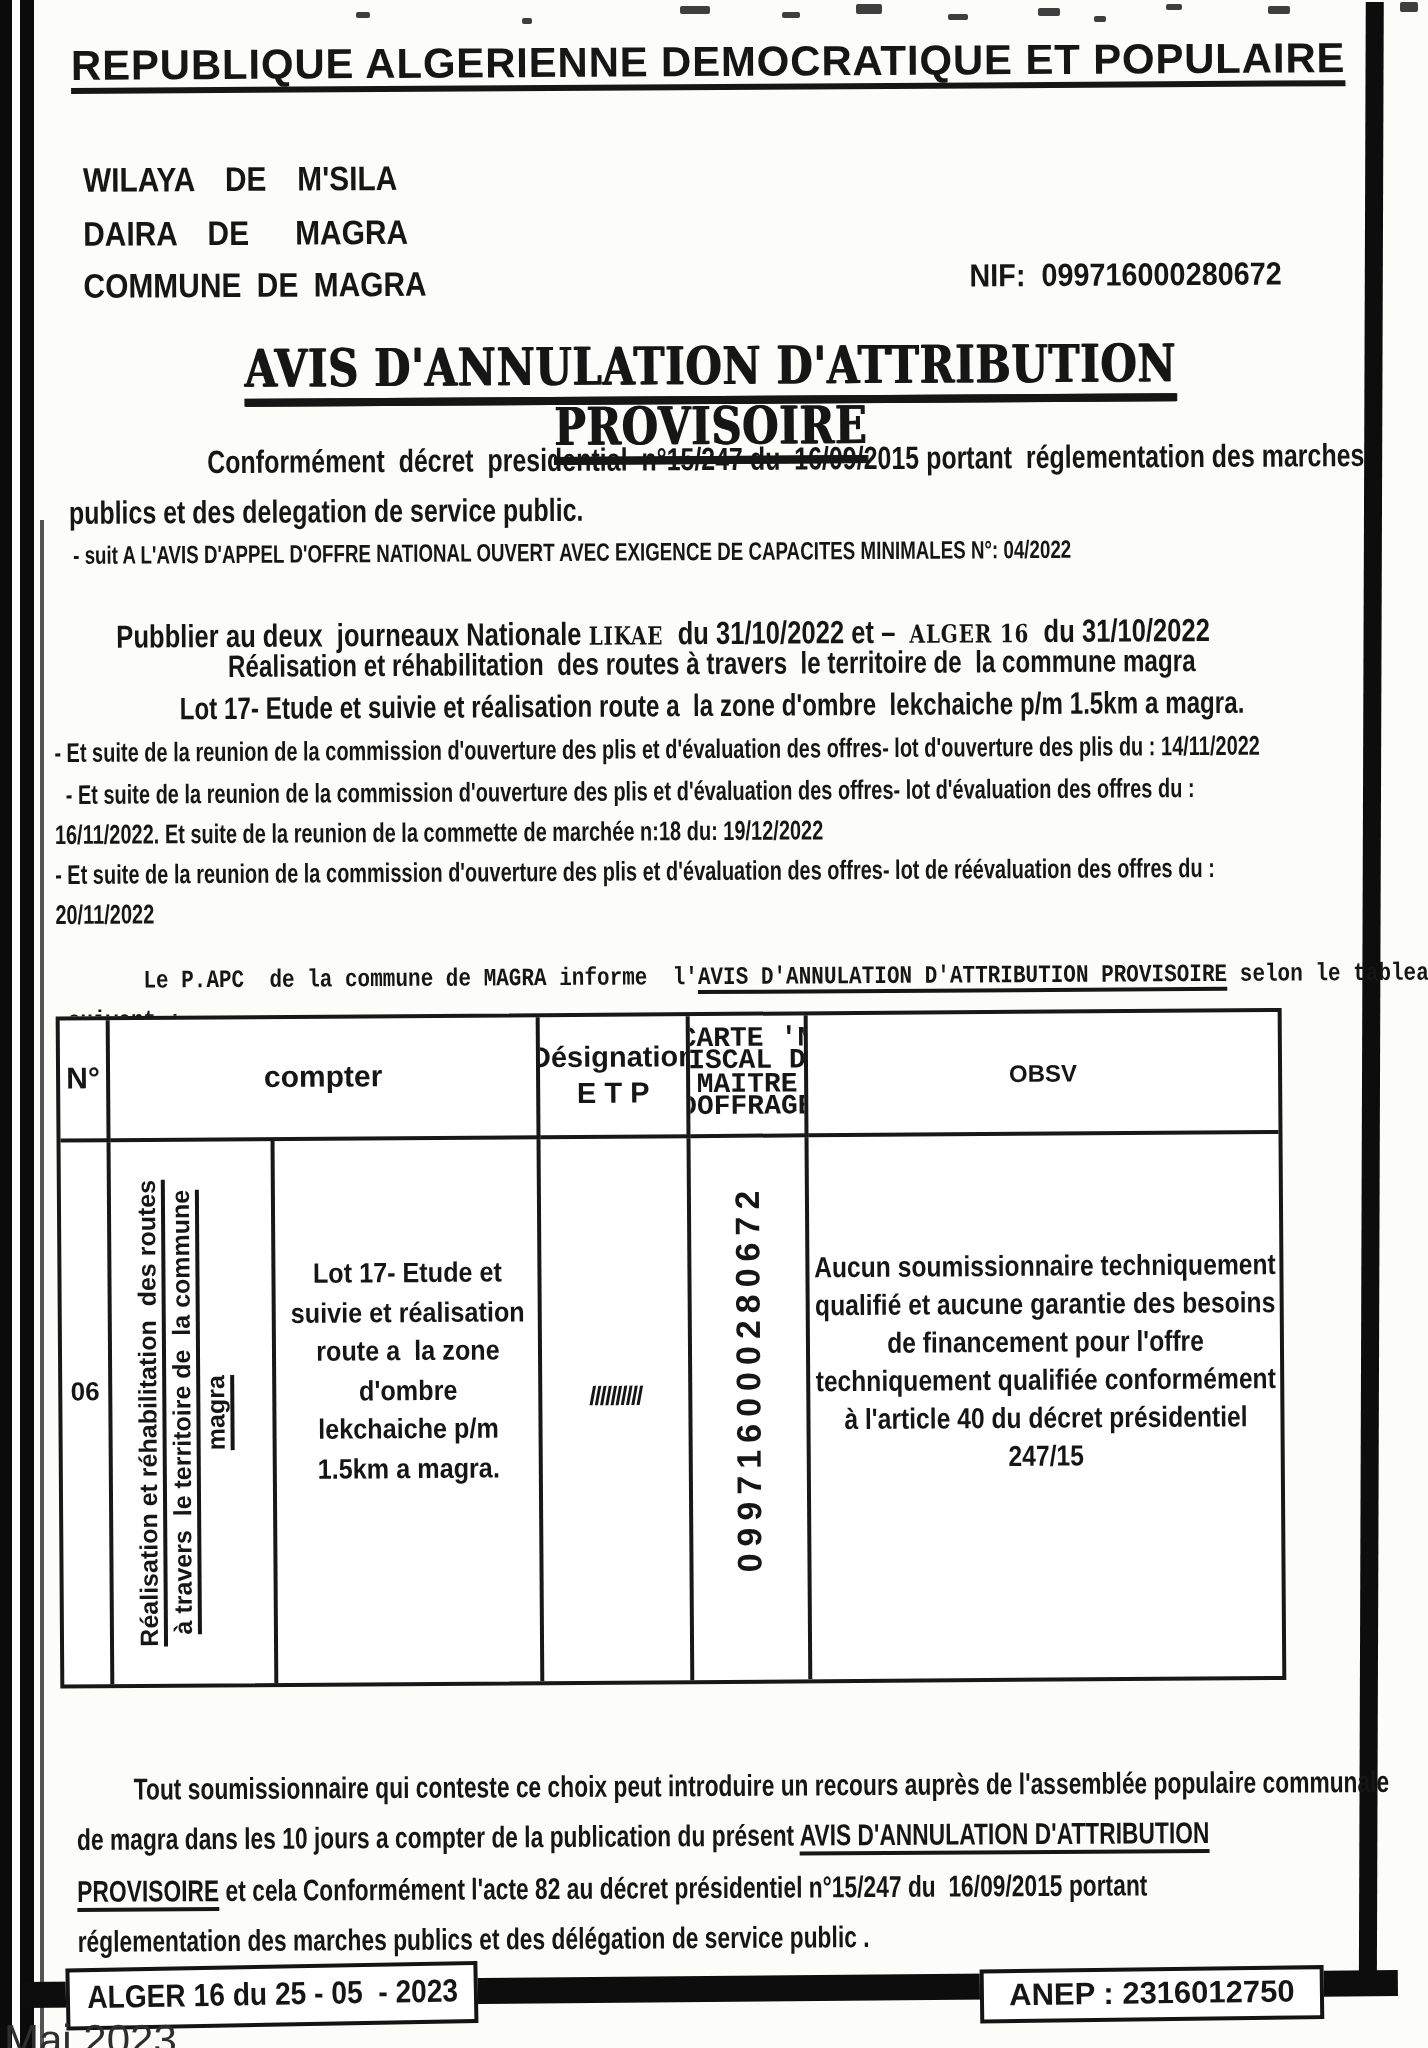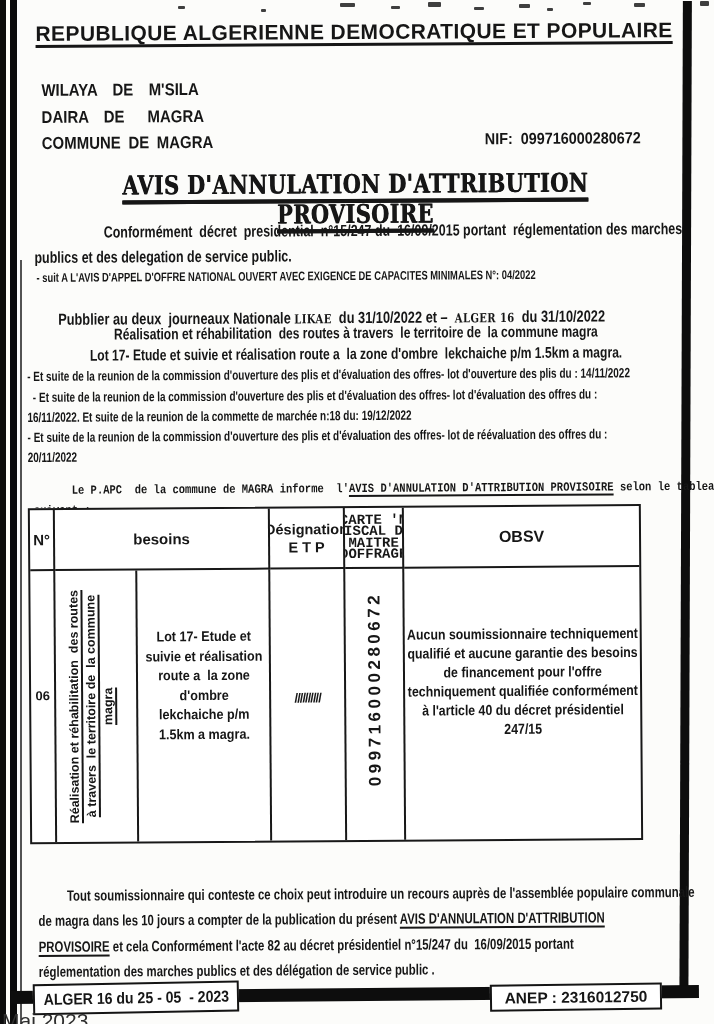--- a/index.html
+++ b/index.html
@@ -132,34 +132,34 @@
     <div id="papc" class="abs pre b">
       <span>Le P.APC  de la commune de MAGRA informe  l'</span><span class="uline">AVIS D'ANNULATION D'ATTRIBUTION PROVISOIRE</span><span> selon le tableau
 suivant :</span>
     </div>
 
     <div id="table" class="abs">
       <div class="cell row1">
         <span class="htx">N°</span>
       </div>
       <div id="h-projet" class="cell row1">
-        <span class="htx">besoins</span>
+        <span class="htx">compter</span>
       </div>
       <div id="h-etp" class="cell row1">
         <span class="htx">Désignation
 E T P</span>
       </div>
       <div id="h-carte" class="cell row1">
         <span class="htx">CARTE 'N
 FISCAL DE
 MAITRE
 DOFFRAGE</span>
       </div>
       <div class="cell row1 noR">
-        <span class="htx" style="font-size:16px;">OBSV</span>
+        <span class="htx" style="font-size:12px;">OBSV</span>
       </div>
 
       <div id="c-num" class="cell">
         <span>06</span>
       </div>
       <div id="c-rot" class="cell">
         <span id="rot-project" class="vtext">Réalisation et réhabilitation  des routes
 à travers  le territoire de  la commune
 magra</span>
       </div>

